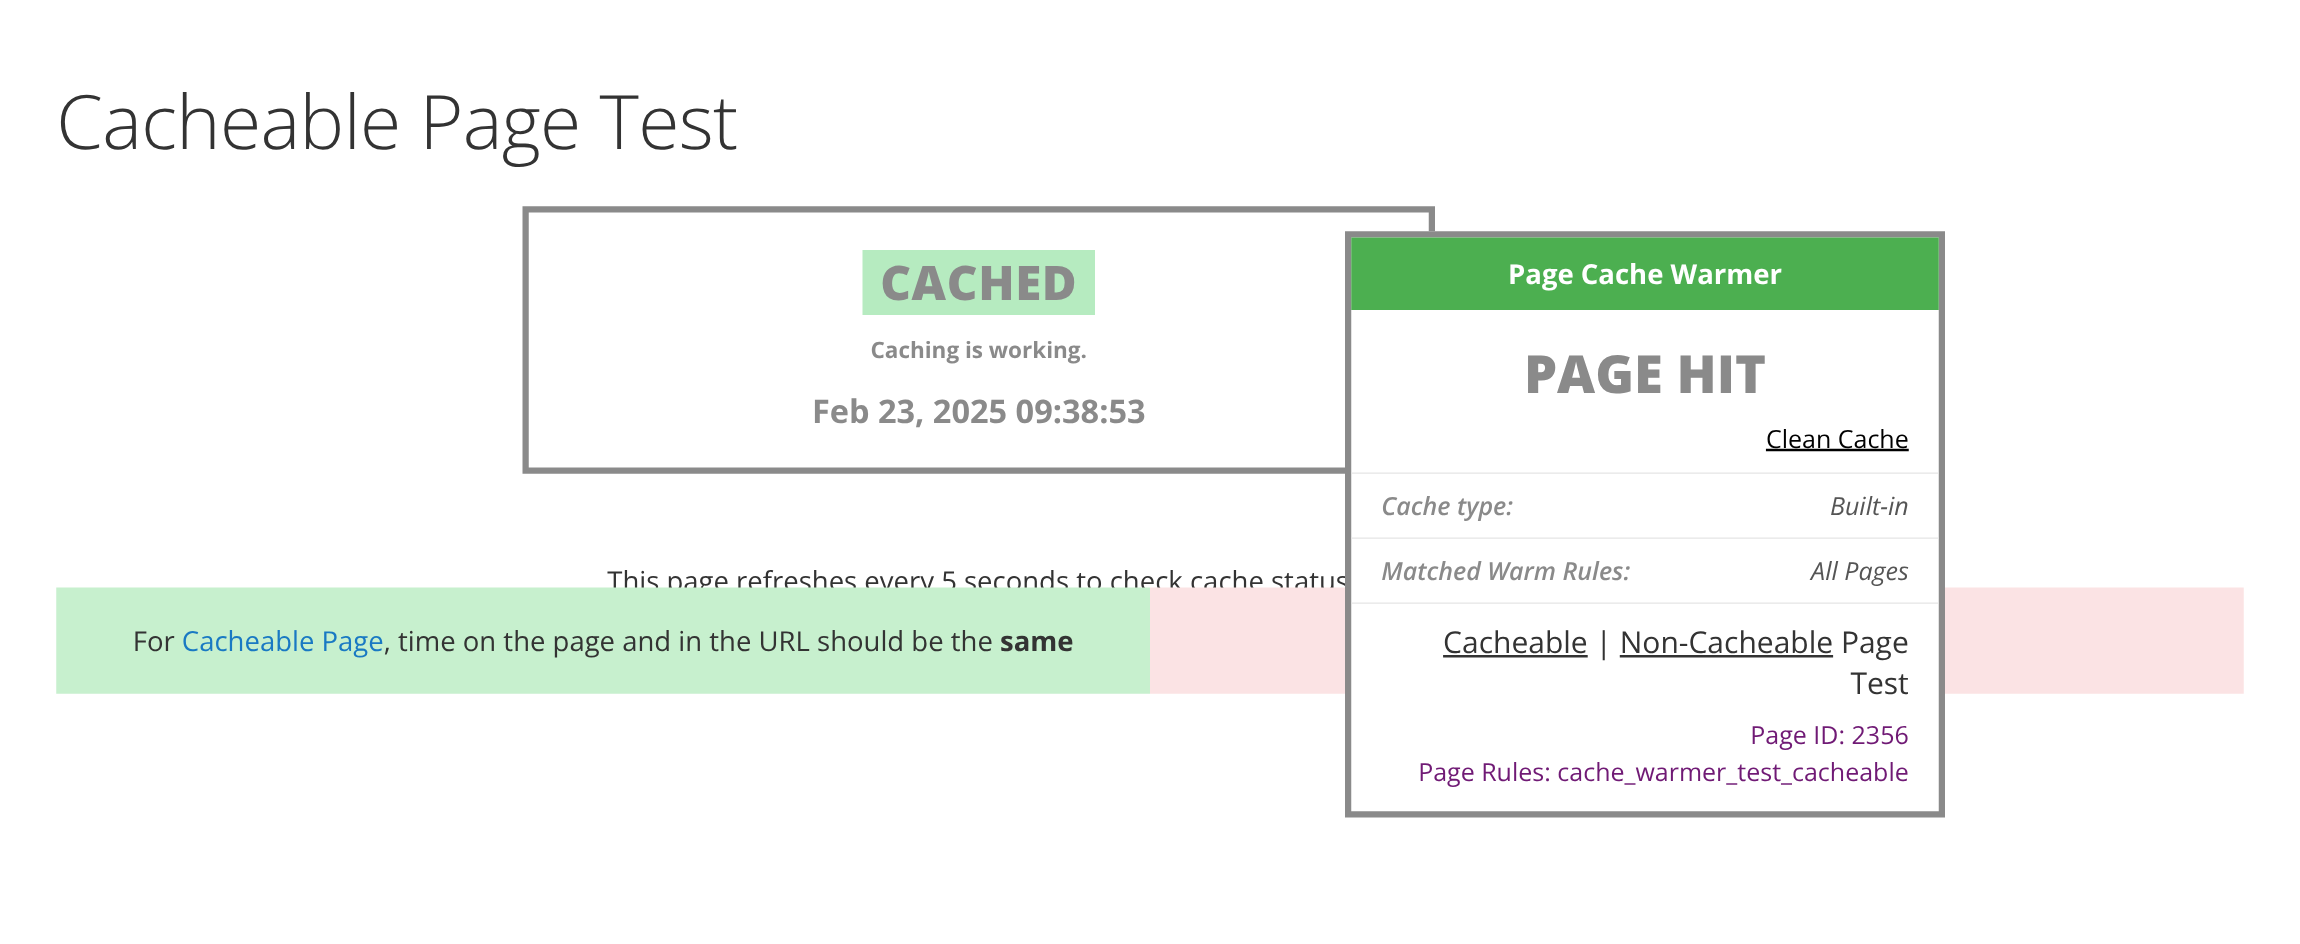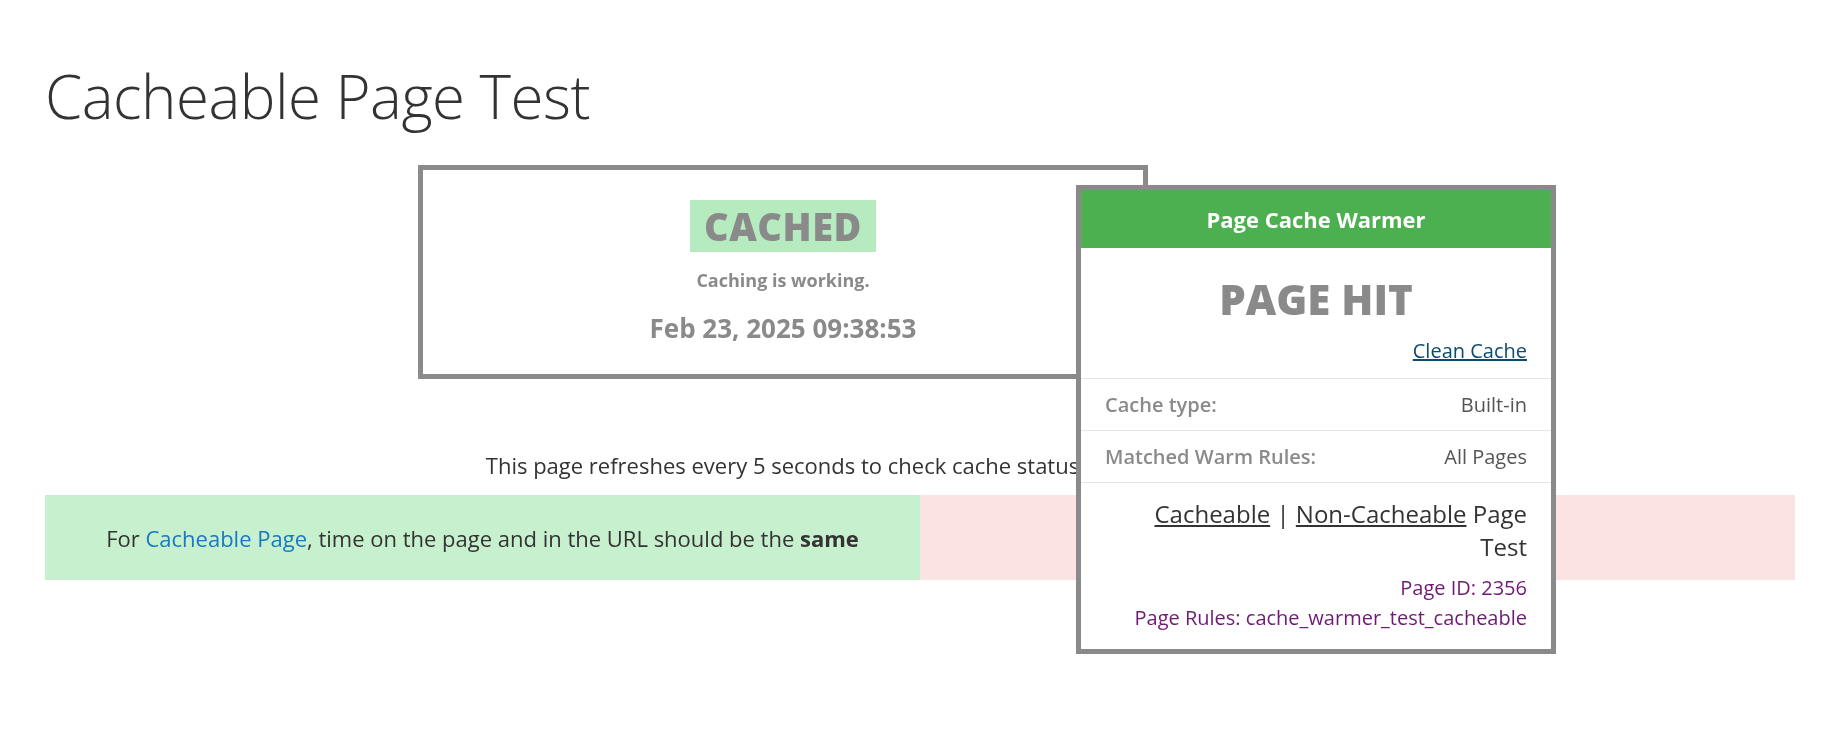--- a/index.html
+++ b/index.html
@@ -52,21 +52,21 @@
       position: absolute;
       top: 450px;
       left: 0;
       width: 1565px;
       text-align: center;
       font-size: 22px;
       color: #333;
     }
     .hint-row {
       position: absolute;
-      top: 495px;
+      top: 470px;
       left: 45px;
       right: 45px;
       height: 85px;
       display: flex;
     }
     .hint-cell {
       flex: 1;
       display: flex;
       align-items: center;
       justify-content: center;
@@ -102,30 +102,31 @@
       font-size: 42px;
       font-weight: 800;
       color: #8a8a8a;
     }
     .page-hit .underline { }
     .clean-row {
       text-align: right;
       padding: 0 24px 14px;
     }
     .clean-row a {
-      color: #0c4a6e;
+      color: #000000;
       text-decoration: underline;
       font-size: 20px;
     }
     .kv-row {
       display: flex;
       justify-content: space-between;
       padding: 12px 24px;
       border-top: 1px solid #e5e5e5;
       font-size: 20px;
+      font-style: italic;
     }
     .kv-key { color: #8a8a8a; font-weight: 600; }
     .kv-val { color: #555; }
     .links-row {
       border-top: 1px solid #e5e5e5;
       padding: 14px 24px 6px;
       text-align: right;
       font-size: 24px;
       color: #333;
     }

